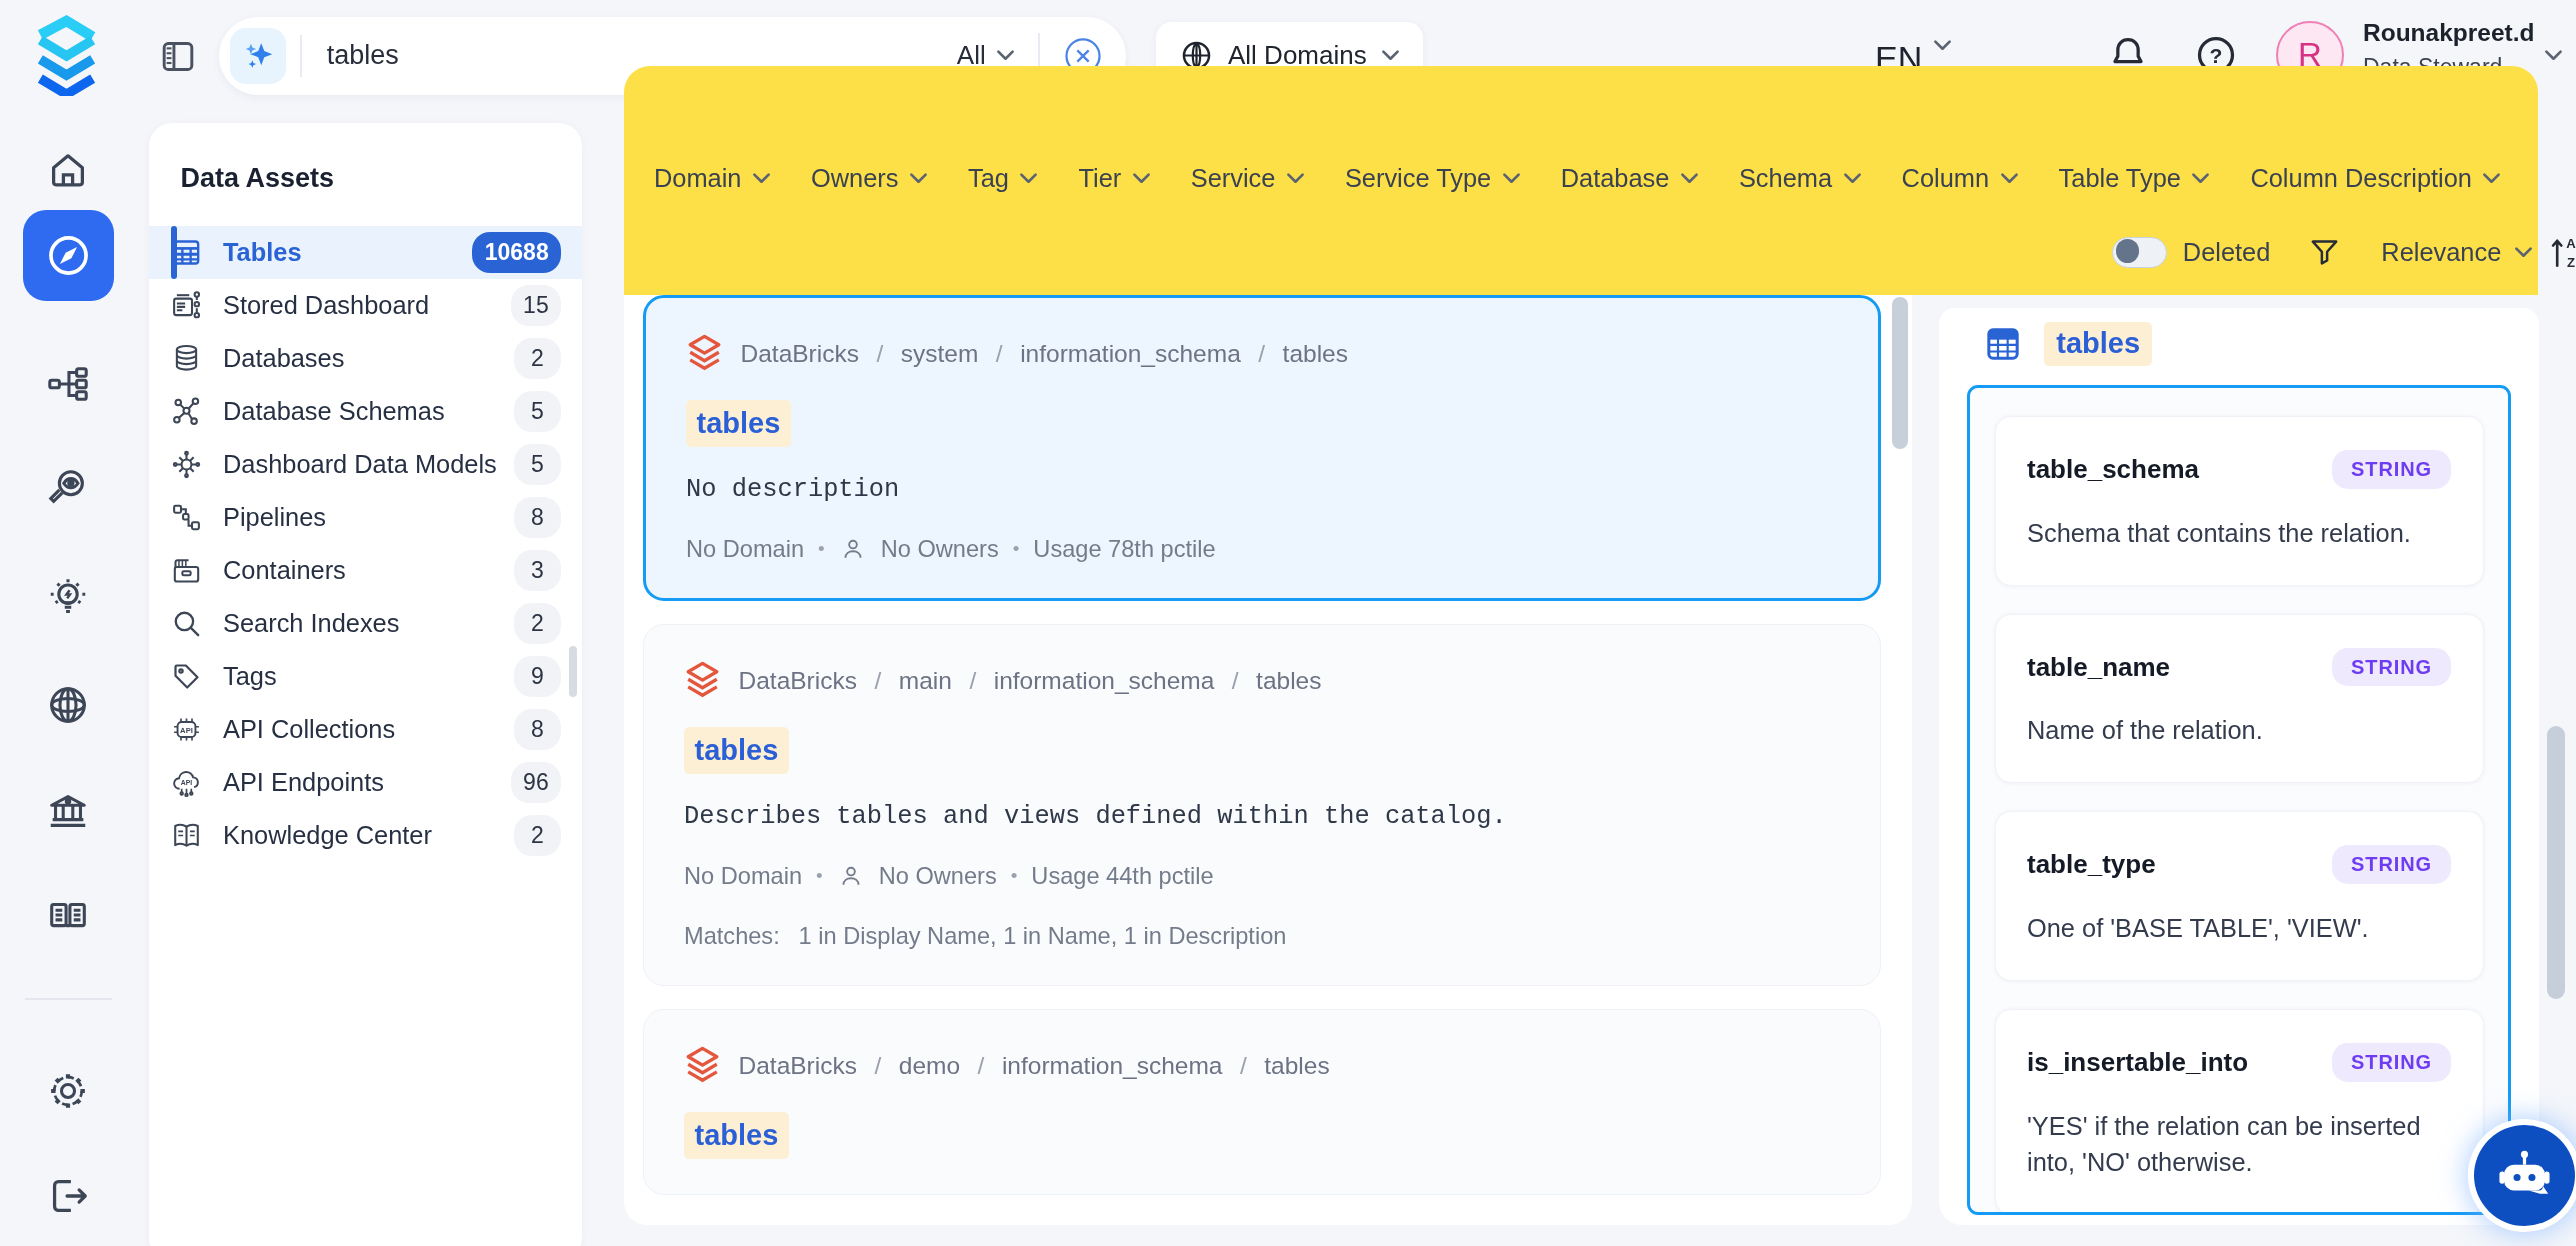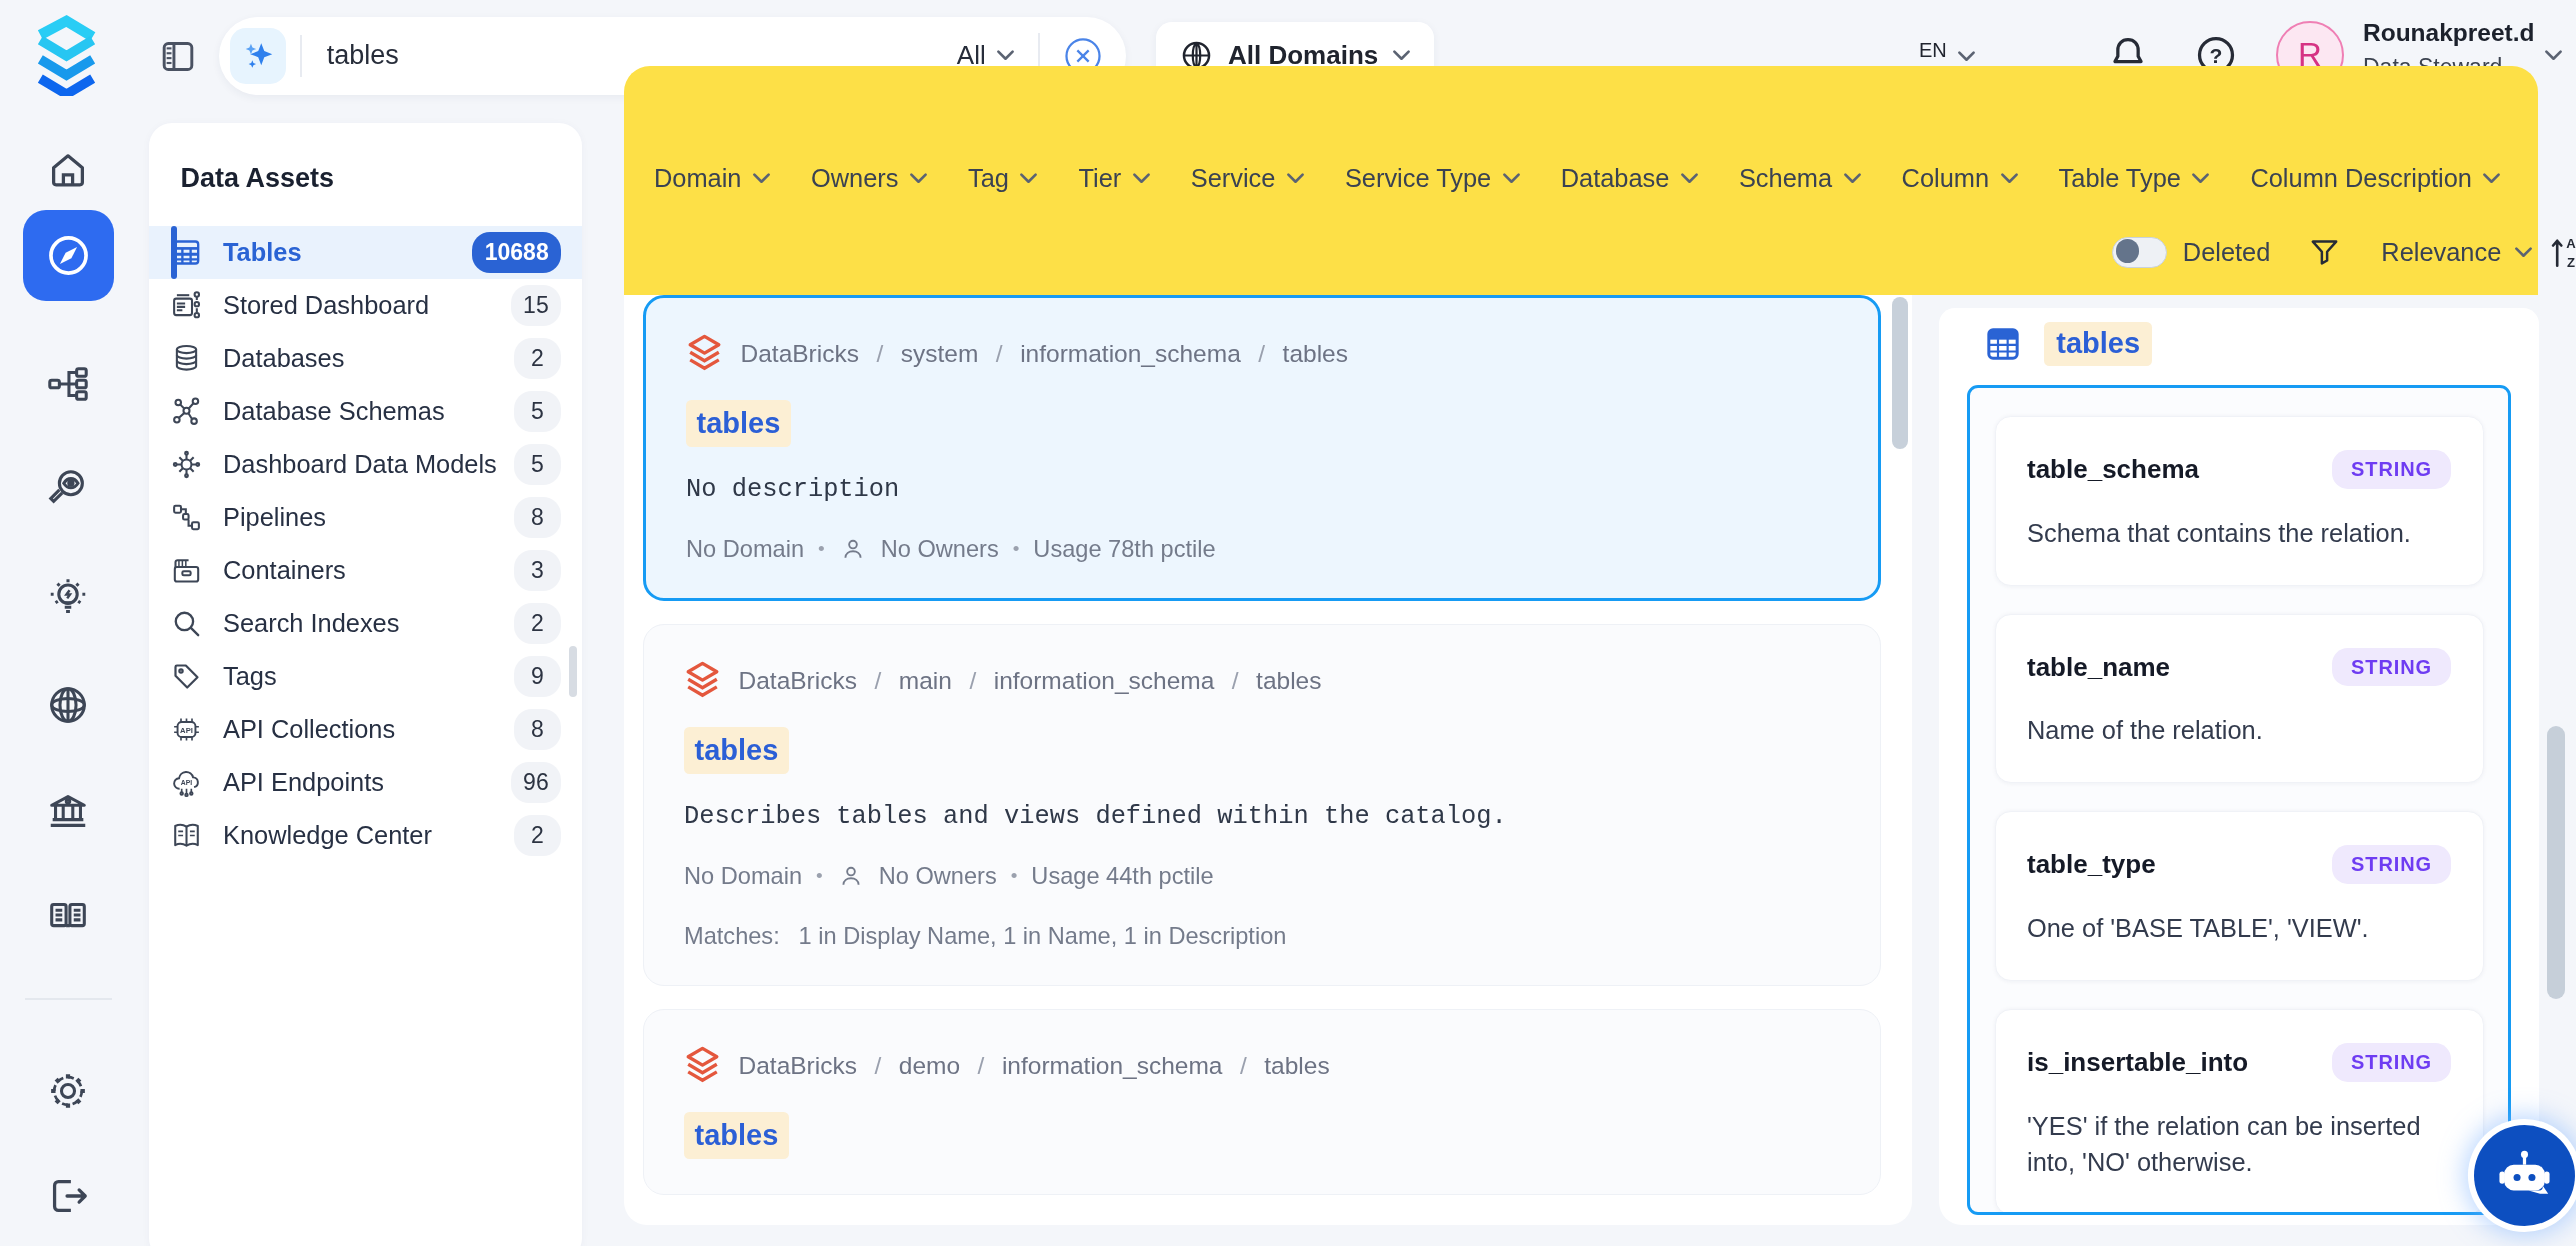--- a/index.html
+++ b/index.html
@@ -28,23 +28,23 @@
   .spark-tile { width:56px; height:56px; border-radius:15.8px; background:#e7f4fe;
     display:flex; align-items:center; justify-content:center; flex:0 0 auto; }
   .search-div { width:1.8px; height:42px; background:#e8ebf1; margin-left:14px; }
   .search-text { margin-left:24.5px; font-size:27px; color:#272d3a; flex:1; }
   .scope-wrap { display:flex; align-items:center; gap:10.5px; font-size:26px; color:#272d3a; cursor:pointer; }
   .scope-div { width:1.8px; height:46px; background:#e8ebf1; margin:0 23px; }
   .domains-pill {
     left:1156px; top:22px; height:66px; background:#fff; border-radius:15.8px;
     box-shadow:0 2.6px 8.8px rgba(30,48,90,.06);
     display:flex; align-items:center; gap:14px; padding:0 23px;
-    font-size:26px; font-weight:700; color:#20242e; cursor:pointer;
-  }
-  .lang { left:1919px; top:39px; display:flex; align-items:flex-end; gap:10.5px; font-size:20px; color:#20242e; cursor:pointer; }
+    font-size:26px; font-weight:400; color:#20242e; cursor:pointer;
+  }
+  .lang { left:1875px; top:39px; display:flex; align-items:flex-start; gap:10.5px; font-size:34px; color:#20242e; cursor:pointer; }
   .icon-btn { cursor:pointer; }
   .bell { left:2105px; top:32px; }
   .help { left:2193px; top:32px; }
   .avatar {
     left:2276px; top:21px; width:68px; height:68px; border-radius:50%;
     background:#fce7f2; border:2.6px solid #ef7fb4; color:#d63384;
     display:flex; align-items:center; justify-content:center;
     font-size:33px; font-weight:500; cursor:pointer;
   }
   .user-block { left:2363px; top:19px; width:175px; cursor:pointer; }

